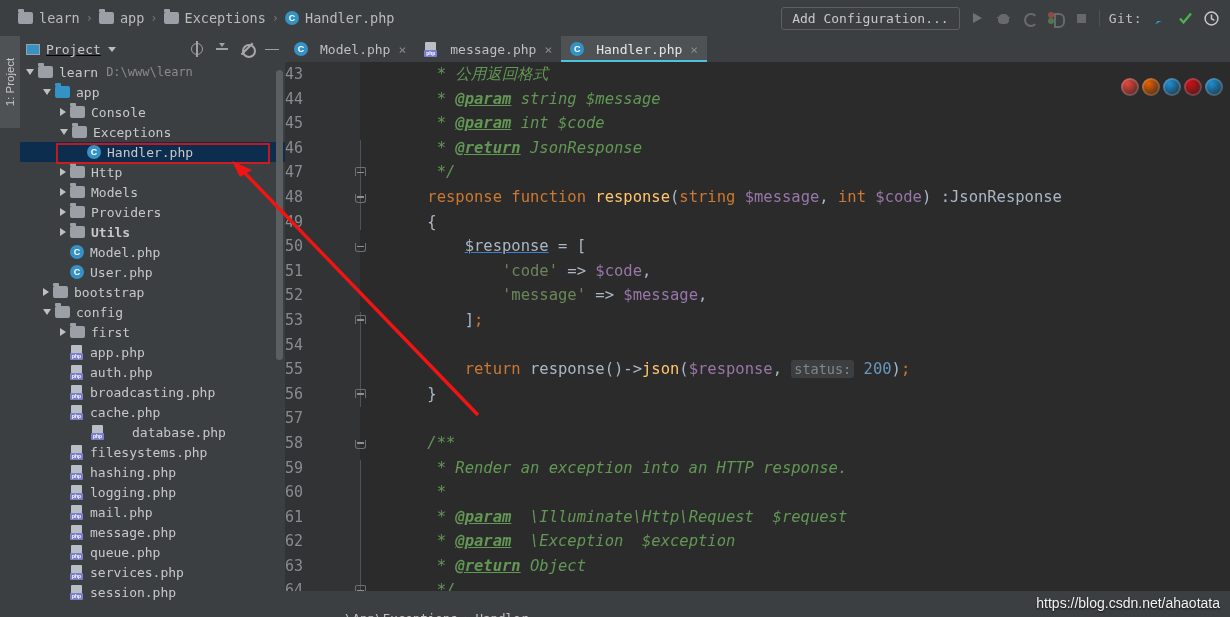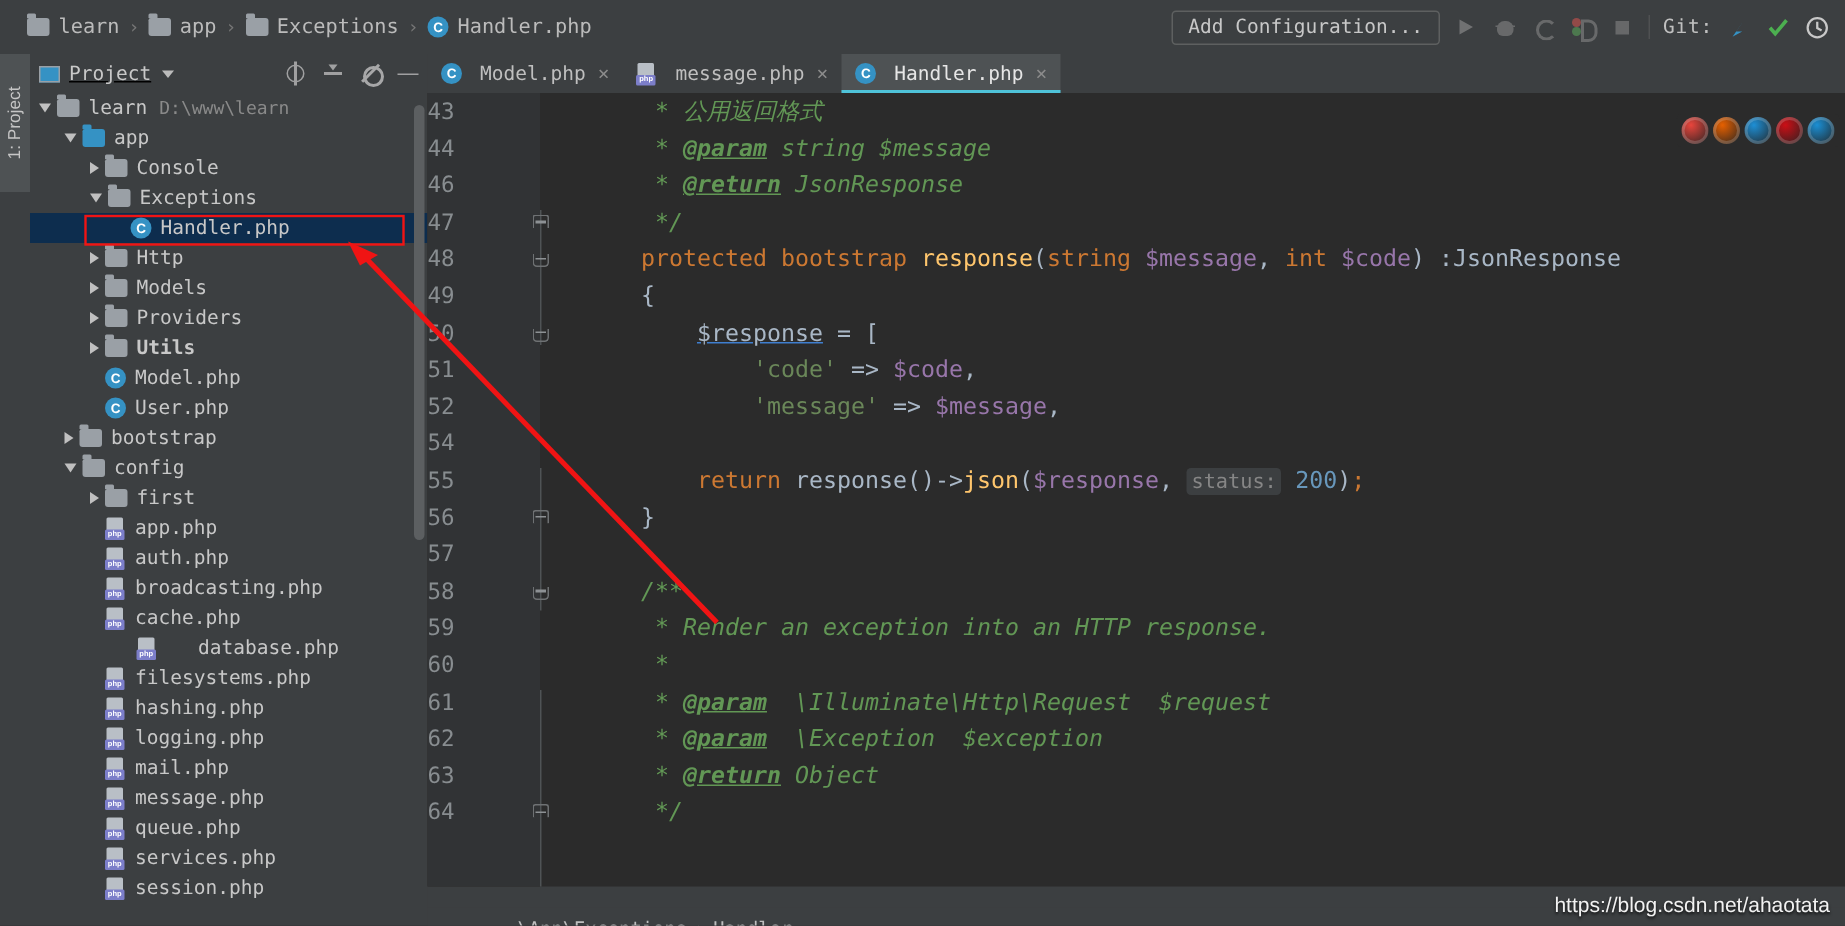--- a/index.html
+++ b/index.html
@@ -568,58 +568,70 @@
     <div class="lines" id="code-lines">
         <div class="ln">
           <div class="ln-num">43</div>
           <div class="code"><span class="c-cmt">     * </span><span class="c-cmt">公用返回格式</span></div>
         </div>
         <div class="ln">
           <div class="ln-num">44</div>
           <div class="code"><span class="c-cmt">     * </span><span class="c-tag">@param</span><span class="c-cmt"> string $message</span></div>
         </div>
         <div class="ln">
+          <div class="ln-num">45</div>
+          <div class="code"><span class="c-cmt">     * </span><span class="c-tag">@param</span><span class="c-cmt"> int $code</span></div>
+        </div>
+        <div class="ln">
           <div class="ln-num">46</div>
           <div class="code"><span class="c-cmt">     * </span><span class="c-tag">@return</span><span class="c-cmt"> JsonResponse</span></div>
         </div>
         <div class="ln">
           <div class="ln-num">47</div>
           <div class="fold top">
             <div class="box"></div>
             <div class="bar"></div>
           </div>
           <div class="code"><span class="c-cmt">     */</span></div>
         </div>
         <div class="ln">
           <div class="ln-num">48</div>
           <div class="fold bot">
             <div class="box"></div>
             <div class="bar"></div>
           </div>
-          <div class="code"><span class="c-txt">    </span><span class="c-kw">protected bootstrap </span><span class="c-fn">response</span><span class="c-txt">(</span><span class="c-kw">string </span><span class="c-var">$message</span><span class="c-txt">, </span><span class="c-kw">int </span><span class="c-var">$code</span><span class="c-txt">) :JsonResponse</span></div>
+          <div class="code"><span class="c-txt">    </span><span class="c-kw">response function </span><span class="c-fn">response</span><span class="c-txt">(</span><span class="c-kw">string </span><span class="c-var">$message</span><span class="c-txt">, </span><span class="c-kw">int </span><span class="c-var">$code</span><span class="c-txt">) :JsonResponse</span></div>
         </div>
         <div class="ln">
           <div class="ln-num">49</div>
           <div class="code"><span class="c-txt">    {</span></div>
         </div>
         <div class="ln">
           <div class="ln-num">50</div>
           <div class="fold bot">
             <div class="box"></div>
             <div class="bar"></div>
           </div>
           <div class="code"><span class="c-txt">        </span><span class="c-decl">$response</span><span class="c-txt"> = [</span></div>
         </div>
         <div class="ln">
           <div class="ln-num">51</div>
           <div class="code"><span class="c-txt">            </span><span class="c-str">'code'</span><span class="c-txt"> =&gt; </span><span class="c-var">$code</span><span class="c-txt">,</span></div>
         </div>
         <div class="ln">
           <div class="ln-num">52</div>
           <div class="code"><span class="c-txt">            </span><span class="c-str">'message'</span><span class="c-txt"> =&gt; </span><span class="c-var">$message</span><span class="c-txt">,</span></div>
+        </div>
+        <div class="ln">
+          <div class="ln-num">53</div>
+          <div class="fold top">
+            <div class="box"></div>
+            <div class="bar"></div>
+          </div>
+          <div class="code"><span class="c-txt">        ]</span><span class="c-kw">;</span></div>
         </div>
         <div class="ln">
           <div class="ln-num">54</div>
           <div class="code"></div>
         </div>
         <div class="ln">
           <div class="ln-num">55</div>
           <div class="code"><span class="c-txt">        </span><span class="c-kw">return </span><span class="c-txt">response()-&gt;</span><span class="c-fn">json</span><span class="c-txt">(</span><span class="c-var">$response</span><span class="c-txt">, </span><span class="hint">status:</span><span class="c-txt"> </span><span class="c-num">200</span><span class="c-txt">)</span><span class="c-kw">;</span></div>
         </div>
         <div class="ln">

